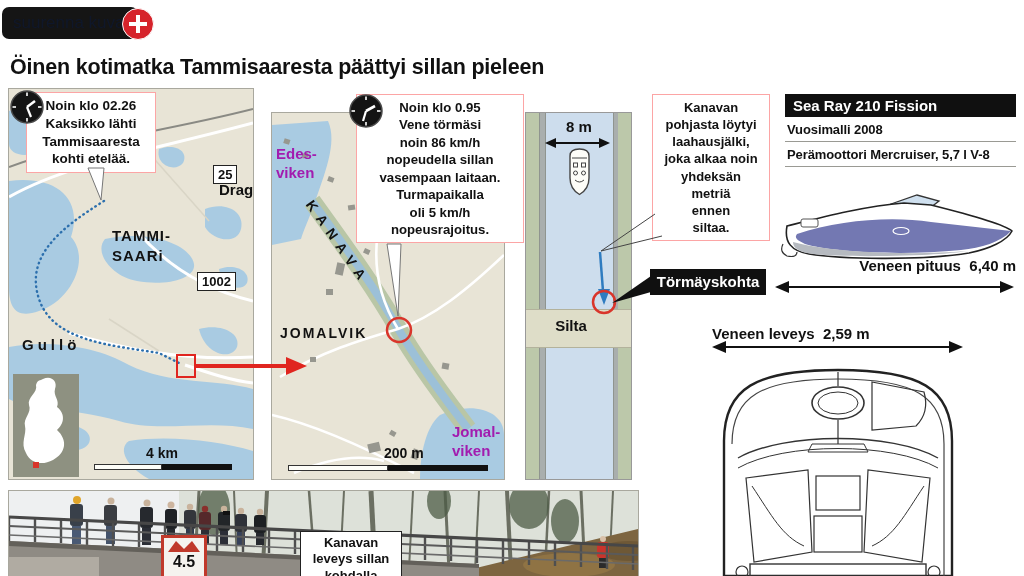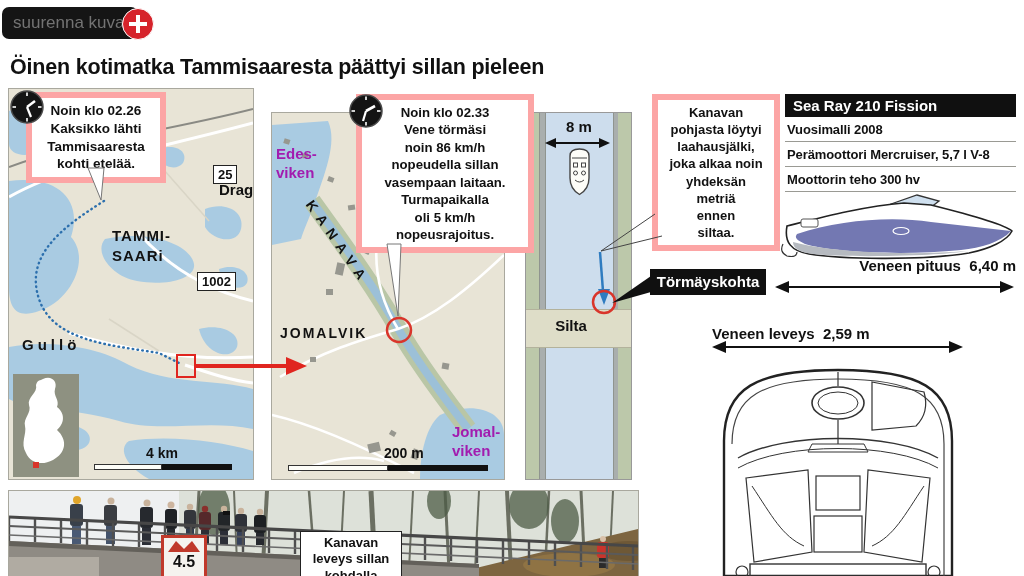--- a/index.html
+++ b/index.html
@@ -5,33 +5,33 @@
   html,body{margin:0;padding:0;}
   body{
     position:relative;width:1024px;height:576px;overflow:hidden;background:#fff;
     font-family:"Liberation Sans","DejaVu Sans",sans-serif;color:#111;
   }
   .abs{position:absolute;}
   .b{font-weight:bold;}
   .pre{white-space:pre-line;}
   .panel{border:1px solid #a9a89e;background:#e8e4d6;overflow:hidden;}
   .callout{
-    background:#fff;border:6px solid #fca5a5;text-align:center;
+    background:#fff;border:1px solid #fca5a5;text-align:center;
     font-weight:bold;font-size:13px;line-height:1.32;padding:4px 2px;z-index:40;
   }
   .maplabel{font-weight:bold;font-size:15px;z-index:20;}
   .bluelabel{color:#a21caf;}
   .roadsign{
     background:#fff;border:1.5px solid #222;padding:0 4px;font-weight:bold;
     font-size:13px;z-index:20;line-height:17px;
   }
   .blackbar{background:#101010;color:#fff;font-weight:bold;z-index:40;}
   #enlarge{left:2px;top:7px;width:160px;height:34px;z-index:70;cursor:pointer;}
   #enlarge .bg{position:absolute;left:0;top:0;width:136px;height:32px;background:#151515;border-radius:7px;}
-  #enlarge .lbl{position:absolute;left:11px;top:6px;color:#737373;font-size:17px;}
+  #enlarge .lbl{position:absolute;left:11px;top:6px;color:#0f172a;font-size:17px;}
   #enlarge .plus{
     position:absolute;left:120px;top:1px;width:30px;height:30px;border-radius:50%;
     background:#d6232b;border:1px solid #fff;
   }
   #enlarge .plus:before{content:"";position:absolute;left:6px;top:13px;width:18px;height:4px;background:#fff;}
   #enlarge .plus:after{content:"";position:absolute;left:13px;top:6px;width:4px;height:18px;background:#fff;}
   #title{left:10px;top:55px;font-size:21.5px;font-weight:bold;letter-spacing:-0.2px;z-index:10;text-align:right;}
   .scaletext{font-weight:bold;font-size:14px;z-index:20;}
   .scalebar{z-index:20;display:flex;align-items:flex-end;}
   .scalebar .w{height:4px;background:#fdfdf8;border:1px solid #333;}
@@ -183,21 +183,21 @@
   <div class="abs maplabel" style="left:8px;top:212px;letter-spacing:2px;font-size:14px;">JOMALVIK</div>
   <div class="abs maplabel bluelabel pre" style="left:180px;top:310px;line-height:1.25;">Jomal-
 viken</div>
   <div class="abs scaletext" style="left:112px;top:332px;">200 m</div>
   <div class="abs scalebar" style="left:16px;top:352px;">
     <div class="w" style="width:98px;"></div>
     <div class="k" style="width:100px;"></div>
   </div>
 </div>
 
-<div class="abs callout pre" style="left:356px;top:94px;width:162px;font-size:13.2px;">Noin klo 02.33
+<div class="abs callout pre" style="left:356px;top:94px;width:162px;font-size:13.2px;">Noin klo 0.95
 Vene törmäsi
 noin 86 km/h
 nopeudella sillan
 vasempaan laitaan.
 Turmapaikalla
 oli 5 km/h
 nopeusrajoitus.</div>
 <svg class="abs clock" style="left:347px;top:92px;" width="38" height="38" viewBox="0 0 38 38">
   <circle cx="19" cy="19" r="16" fill="#141414" stroke="#4a4a4a" stroke-width="1.5"></circle>
   <g stroke="#fff" stroke-width="1.6">
@@ -238,21 +238,20 @@
 metriä
 ennen
 siltaa.</div>
 
 <div class="abs blackbar" id="impact-label">Törmäyskohta</div>
 
 <div class="abs" style="left:785px;top:94px;width:231px;z-index:10;">
   <div class="blackbar" style="font-size:15px;padding:3px 8px;">Sea Ray 210 Fission</div>
   <div class="specrow">Vuosimalli 2008</div>
   <div class="specrow">Perämoottori Mercruiser, 5,7 l V-8</div>
-  <div class="specrow">Moottorin teho 300 hv</div>
 </div>
 
 <svg class="abs" style="left:779px;top:192px;" width="244" height="78" viewBox="0 0 244 78">
   <path d="M112,12 L138,3 L160,9 L147,19 L117,19 Z" fill="#cfe0ef" stroke="#333" stroke-width="1.3"></path>
   <path d="M8,34 C40,26 85,14 125,11 L152,13 C192,23 226,33 233,39 C228,49 210,57 190,61 C140,69 60,67 30,62 C12,59 5,50 8,34 Z" fill="#ffffff" stroke="#222" stroke-width="1.6"></path>
   <path d="M18,42 C60,28 112,24 152,30 L232,39 C222,50 202,56 182,58 C122,64 52,60 26,52 C18,48 15,46 18,42 Z" fill="#7378b2"></path>
   <path d="M14,50 C50,60 130,64 188,59 C160,64 70,66 34,62 C20,60 14,56 14,50 Z" fill="#b6bac0"></path>
   <ellipse cx="122" cy="39" rx="8" ry="3.5" fill="none" stroke="#fff" stroke-width="1.2"></ellipse>
   <rect x="22" y="27" width="17" height="8" rx="2" fill="#fff" stroke="#555" stroke-width="1"></rect>
   <path d="M4,52 Q0,60 8,64 Q18,66 18,60" fill="#fff" stroke="#333" stroke-width="1.2"></path>

